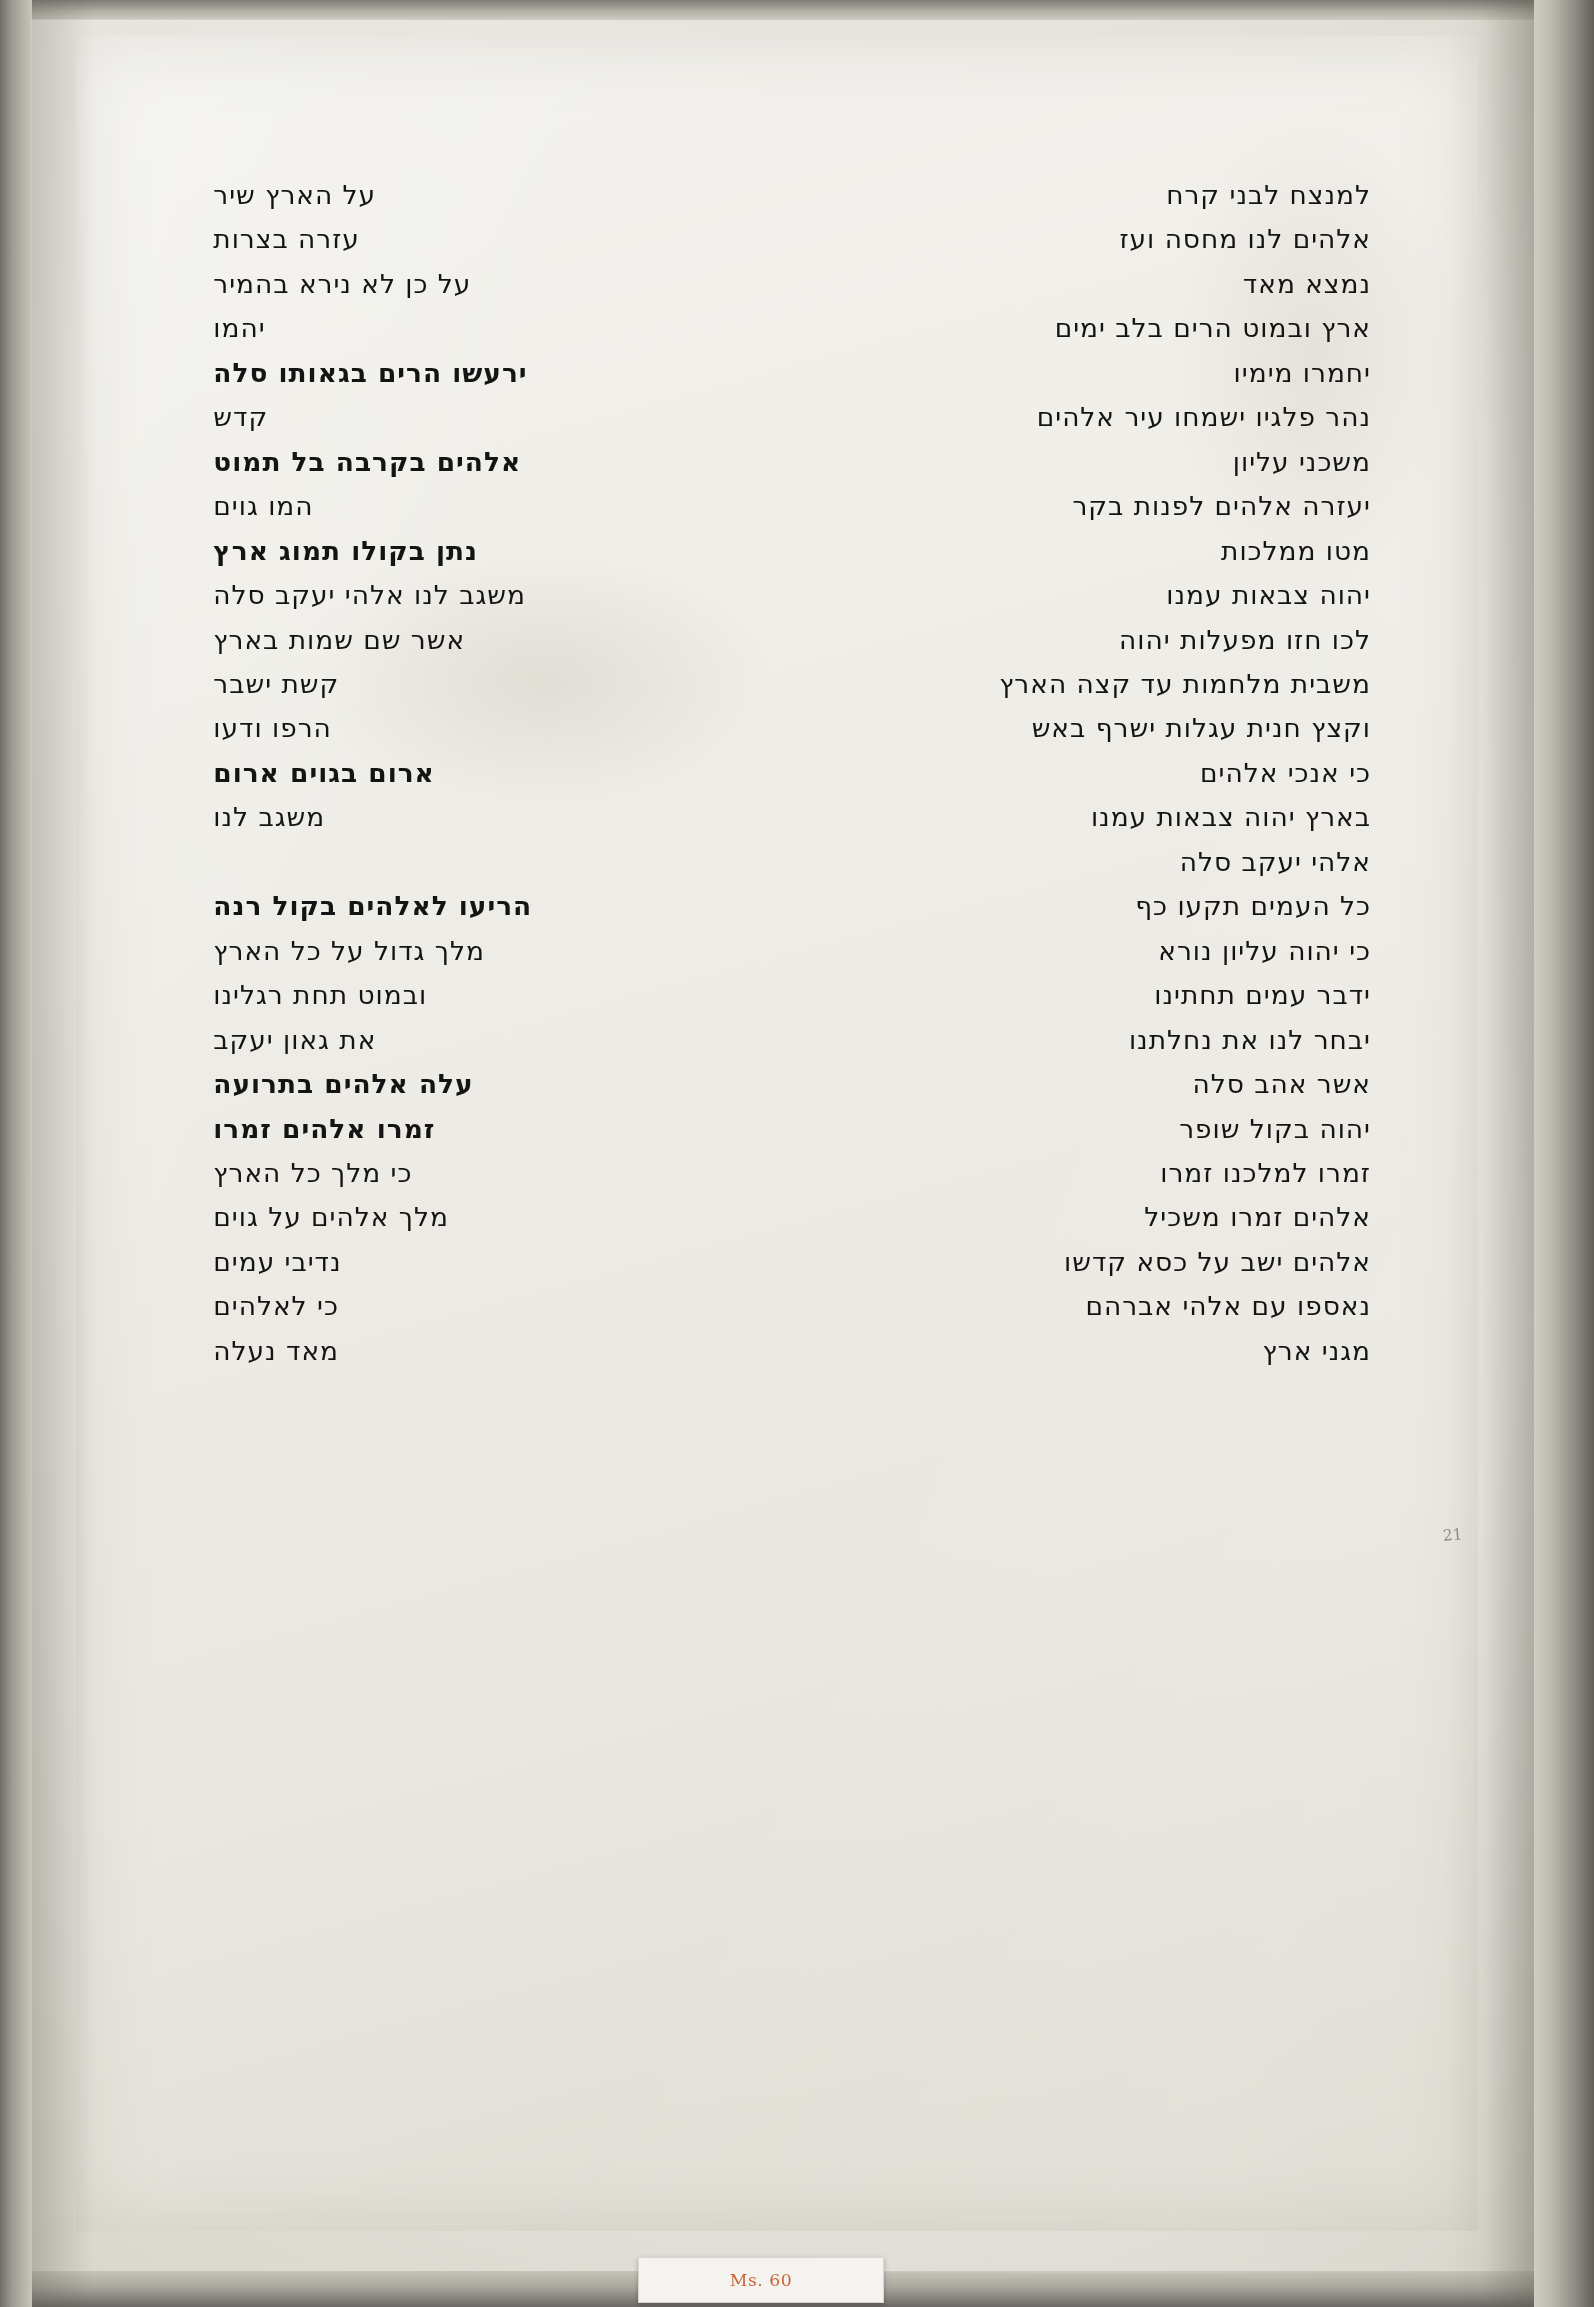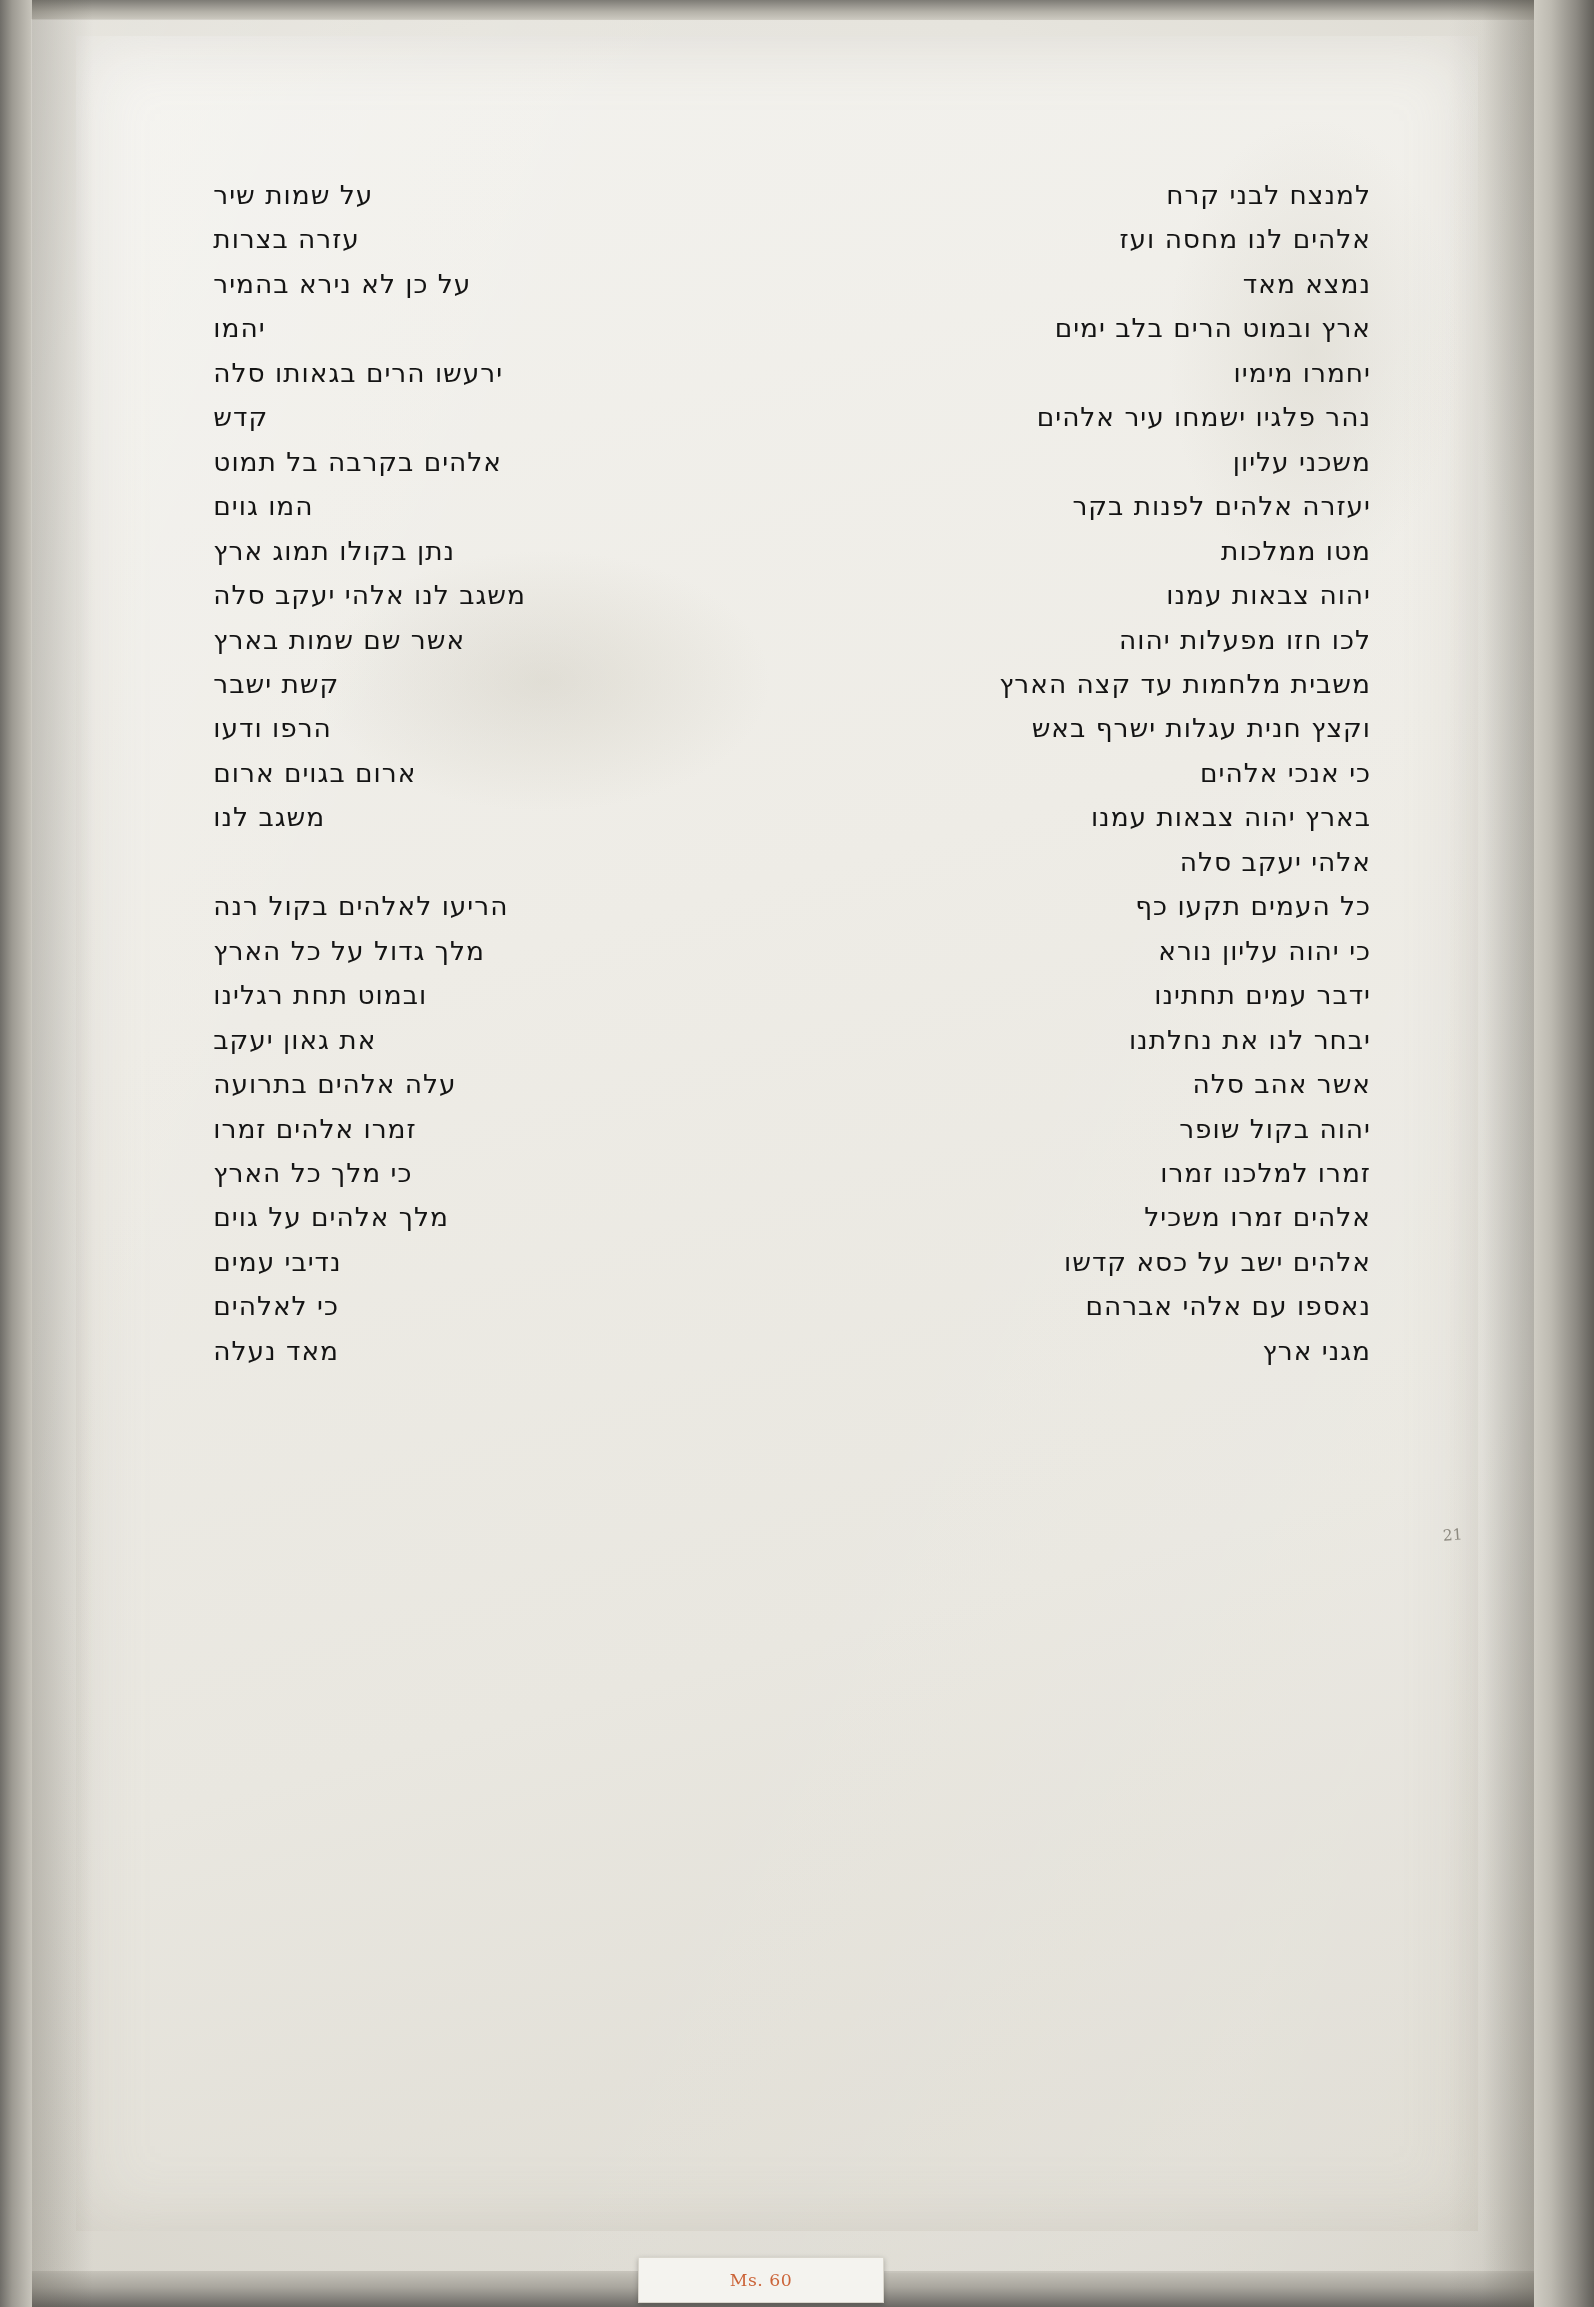--- a/index.html
+++ b/index.html
@@ -113,21 +113,21 @@
     justify-content: flex-start;
   }
   .verse-line.full .hemistich-a {
     margin-right: 0;
     text-align: center;
   }
 
   
   .ind-1 .hemistich-b { margin-right: 76px; }
   .ind-2 .hemistich-b { }
-  .ind-3 .hemistich-b { margin-right: 41px; }
+  .ind-3 .hemistich-b { margin-right: 41px; font-weight: bold; }
 
   
   .label-card {
     position: absolute;
     left: 638px;
     bottom: 4.1px;
     width: 244px;
     height: 44px;
     background: #f4f3ef;
     border: 1.5px solid #d9d6cd;
@@ -169,21 +169,21 @@
   <div class="frame-bottom"></div>
   <div class="frame-left"></div>
   <div class="frame-right"></div>
   <div class="left-edge-shadow"></div>
   <div class="right-edge-shadow"></div>
   <div class="glass-sheen"></div>
 
   <div class="text-block" id="text-block">
       <div class="verse-line ind-1">
         <span class="hemistich-a">למנצח לבני קרח</span>
-        <span class="hemistich-b">על שמות שיר</span>
+        <span class="hemistich-b">על הארץ שיר</span>
       </div>
       <div class="verse-line ind-1">
         <span class="hemistich-a">אלהים לנו מחסה ועז</span>
         <span class="hemistich-b">עזרה בצרות</span>
       </div>
       <div class="verse-line ind-2">
         <span class="hemistich-a">נמצא מאד</span>
         <span class="hemistich-b">על כן לא נירא בהמיר</span>
       </div>
       <div class="verse-line ind-1">

